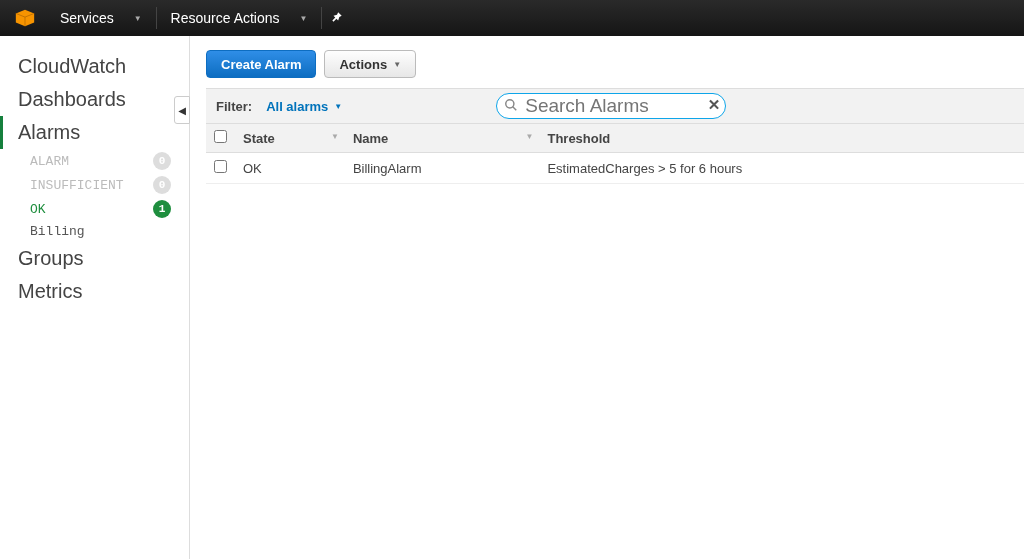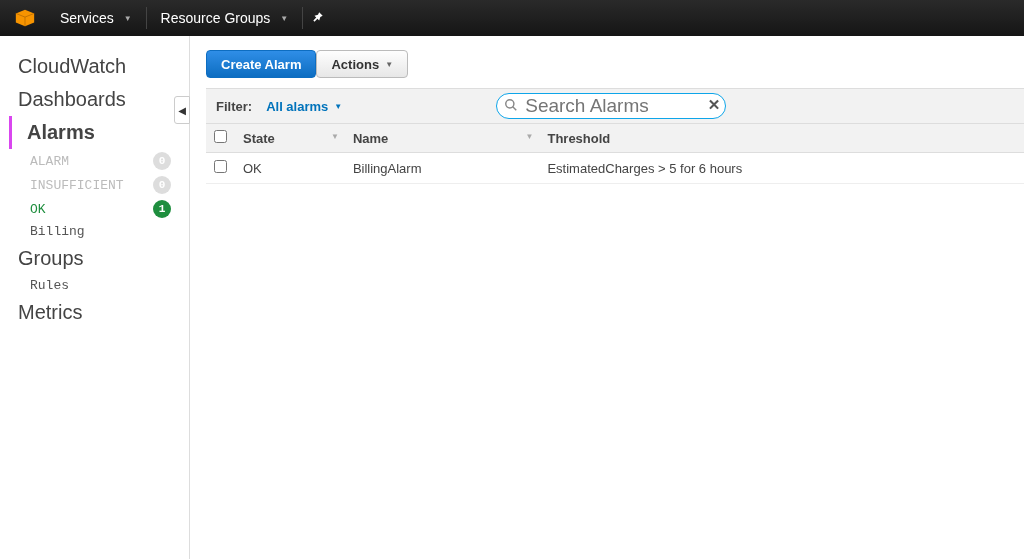--- a/index.html
+++ b/index.html
@@ -1,42 +1,42 @@
 <!DOCTYPE html>
 <html><head>
   <meta charset="utf-8">
   <style>
     * { margin: 0; padding: 0; box-sizing: border-box; }
     body { font-family: "Helvetica Neue", Arial, sans-serif; font-size: 13px; color: #333; background: #fff; }
 
     
     .top-nav { background: linear-gradient(#2a2a2a, #151515); height: 36px; display: flex; align-items: center; padding: 0 14px; gap: 4px; }
     .aws-logo { width: 22px; height: 22px; margin-right: 10px; }
-    .nav-item { color: #fff; font-size: 14px; padding: 0 10px; height: 36px; display: flex; align-items: center; gap: 10px; cursor: pointer; }
+    .nav-item { color: #fff; font-size: 14px; padding: 0 10px; height: 36px; display: flex; align-items: center; gap: 20px; cursor: pointer; }
     .nav-sep { width: 1px; height: 22px; background: #444; }
     .chevron-down { font-size: 8px; color: #aaa; }
     .pin-icon { color: #fff; font-size: 14px; margin-left: 4px; }
 
     
     .main-wrap { display: flex; height: calc(100vh - 36px); }
 
     
     .sidebar { width: 190px; border-right: 1px solid #ddd; padding: 14px 0 0 0; position: relative; }
     .sidebar-section { font-size: 20px; color: #444; padding: 5px 18px; cursor: pointer; }
-    .sidebar-section.active { border-left: 3px solid #d946ef; font-weight: 700; padding-left: 15px; margin-left: 9px; }
+    .sidebar-section.active { border-left: 3px solid #15803d; font-weight: 400; padding-left: 15px; }
     .sidebar-sub { font-size: 13px; color: #bbb; padding: 3px 18px 3px 30px; display: flex; align-items: center; justify-content: space-between; cursor: pointer; font-family: Liberation Mono, monospace; }
     .sidebar-sub.ok { color: #1e8e3e; }
     .sidebar-sub.dark { color: #555; }
     .badge { display: inline-flex; align-items: center; justify-content: center; min-width: 18px; height: 18px; border-radius: 9px; background: #ddd; color: #fff; font-size: 11px; font-weight: 700; padding: 0 5px; }
     .badge.green { background: #1e8e3e; }
     .collapse-handle { position: absolute; right: -1px; top: 60px; width: 16px; height: 28px; border: 1px solid #ccc; background: #fff; border-radius: 3px 0 0 3px; display: flex; align-items: center; justify-content: center; font-size: 10px; cursor: pointer; }
 
     
     .content { flex: 1; padding: 14px 0 0 16px; overflow: hidden; }
-    .toolbar { display: flex; align-items: center; margin-bottom: 10px; }
+    .toolbar { display: flex; gap: 8px; align-items: center; margin-bottom: 10px; }
     .btn { height: 28px; padding: 0 14px; border-radius: 4px; font-size: 13px; font-weight: 700; cursor: pointer; border: 1px solid #bbb; background: linear-gradient(#fefefe, #e7e7e7); color: #333; display: inline-flex; align-items: center; gap: 6px; }
     .btn-primary { background: linear-gradient(#2f8ee7, #0d6dc1); border: 1px solid #0d6dc1; color: #fff; }
     .btn-disabled { color: #aaa; cursor: default; }
 
     
     .filter-bar { background: #f2f2f2; border-top: 1px solid #ddd; border-bottom: 1px solid #ddd; height: 36px; display: flex; align-items: center; padding: 0 10px; gap: 14px; }
     .filter-label { font-weight: 700; color: #444; }
     .filter-select { color: #0073bb; font-weight: 700; display: flex; align-items: center; gap: 6px; cursor: pointer; }
     .search-box { position: relative; margin-left: 140px; }
     .search-input { height: 26px; width: 230px; border: 1px solid #0ea5e9; border-radius: 13px; padding: 0 28px; font-size: 19px; outline: none; color: #666; }
@@ -60,21 +60,21 @@
       <path d="M2 7 L12 3 L22 7 L22 17 L12 21 L2 17 Z" fill="#f79400"></path>
       <path d="M2 7 L12 11 L22 7 M12 11 L12 21" stroke="#b36800" stroke-width="0.8" fill="none"></path>
     </svg>
   </span>
   <div class="nav-item">
     <span>Services</span>
     <span class="chevron-down">▼</span>
   </div>
   <div class="nav-sep"></div>
   <div class="nav-item">
-    <span>Resource Groups</span>
+    <span>Resource Actions</span>
     <span class="chevron-down">▼</span>
   </div>
   <div class="nav-sep"></div>
   <span class="pin-icon">
     <svg width="14" height="14" viewBox="0 0 24 24" fill="#fff">
         <path d="M14 4l6 6-4 2-2 6-3-3-5 5-2-2 5-5-3-3 6-2z"></path>
       </svg>
   </span>
 </div>
 
@@ -95,23 +95,20 @@
     </div>
     <div class="sidebar-sub ok">
       <span>OK</span>
       <span class="badge green">1</span>
     </div>
     <div class="sidebar-sub dark">
       <span>Billing</span>
     </div>
 
     <div class="sidebar-section">Groups</div>
-    <div class="sidebar-sub dark">
-      <span>Rules</span>
-    </div>
     <div class="sidebar-section">Metrics</div>
 
     <div class="collapse-handle">
       <span>◀</span>
     </div>
   </div>
 
   <div class="content">
     <div class="toolbar">
       <button class="btn btn-primary">Create Alarm</button>

